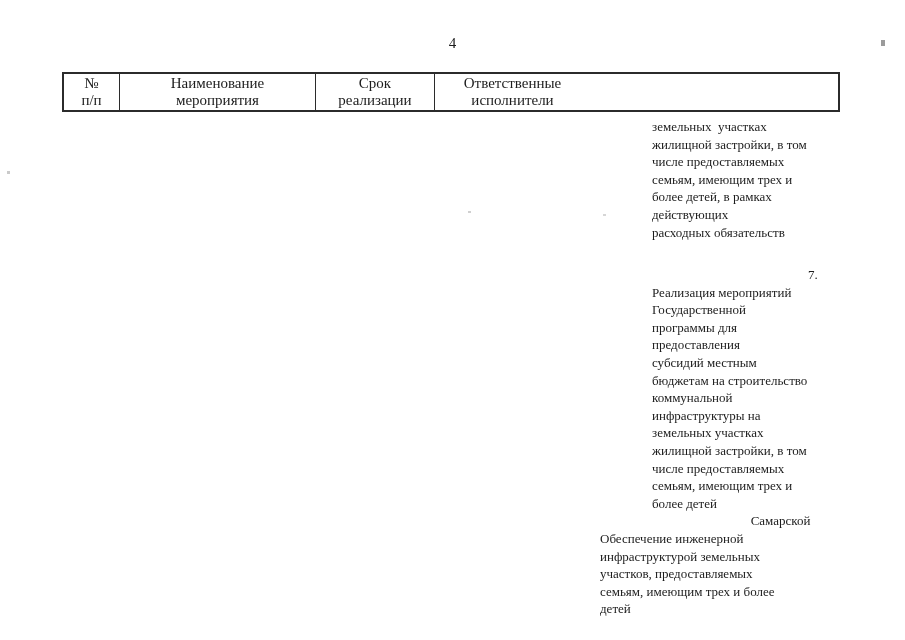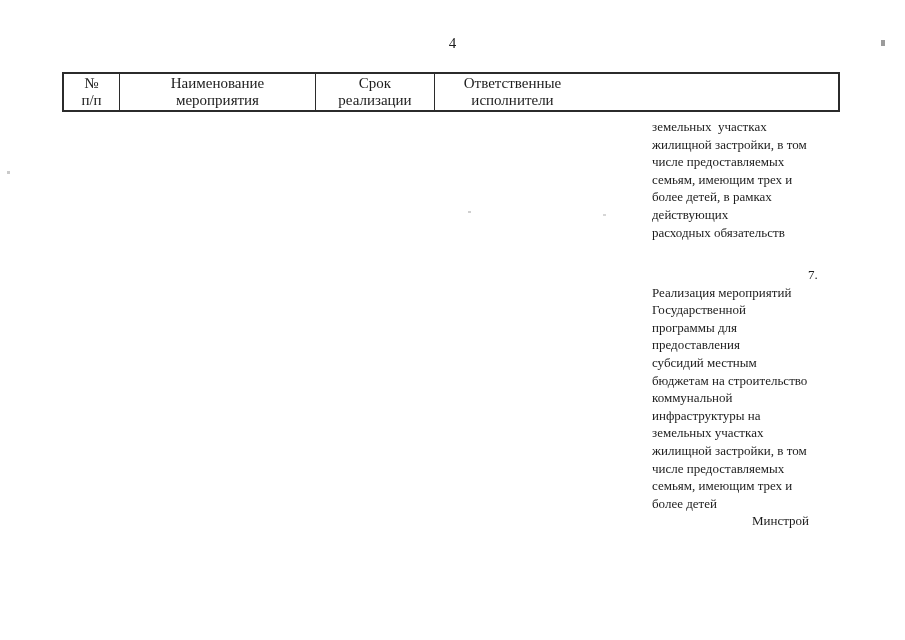--- a/index.html
+++ b/index.html
@@ -122,21 +122,26 @@
 предоставления
 субсидий местным
 бюджетам на строительство
 коммунальной
 инфраструктуры на
 земельных участках
 жилищной застройки, в том
 числе предоставляемых
 семьям, имеющим трех и
 более детей</div>
-    <div class="td td-term">Минстрой</div>
+    <div class="td td-term">Самарской</div>
+    <div class="td td-res">Обеспечение инженерной
+инфраструктурой земельных
+участков, предоставляемых
+семьям, имеющим трех и более
+детей</div>
   </div>
 
   <div class="speck speck-a"></div>
   <div class="speck speck-b"></div>
   <div class="speck speck-c"></div>
   <div class="speck speck-d"></div>
 
 </div>
 
 </body></html>

